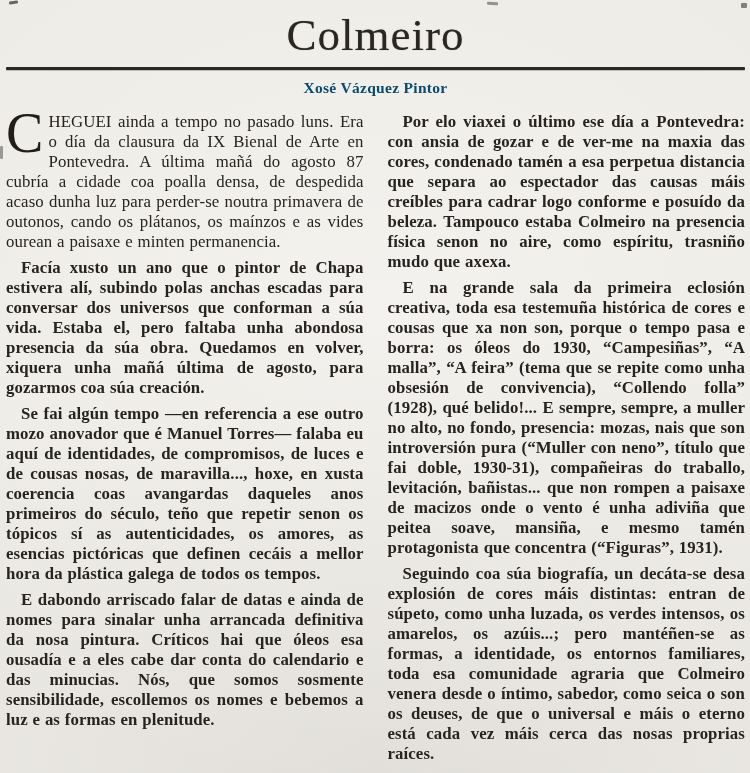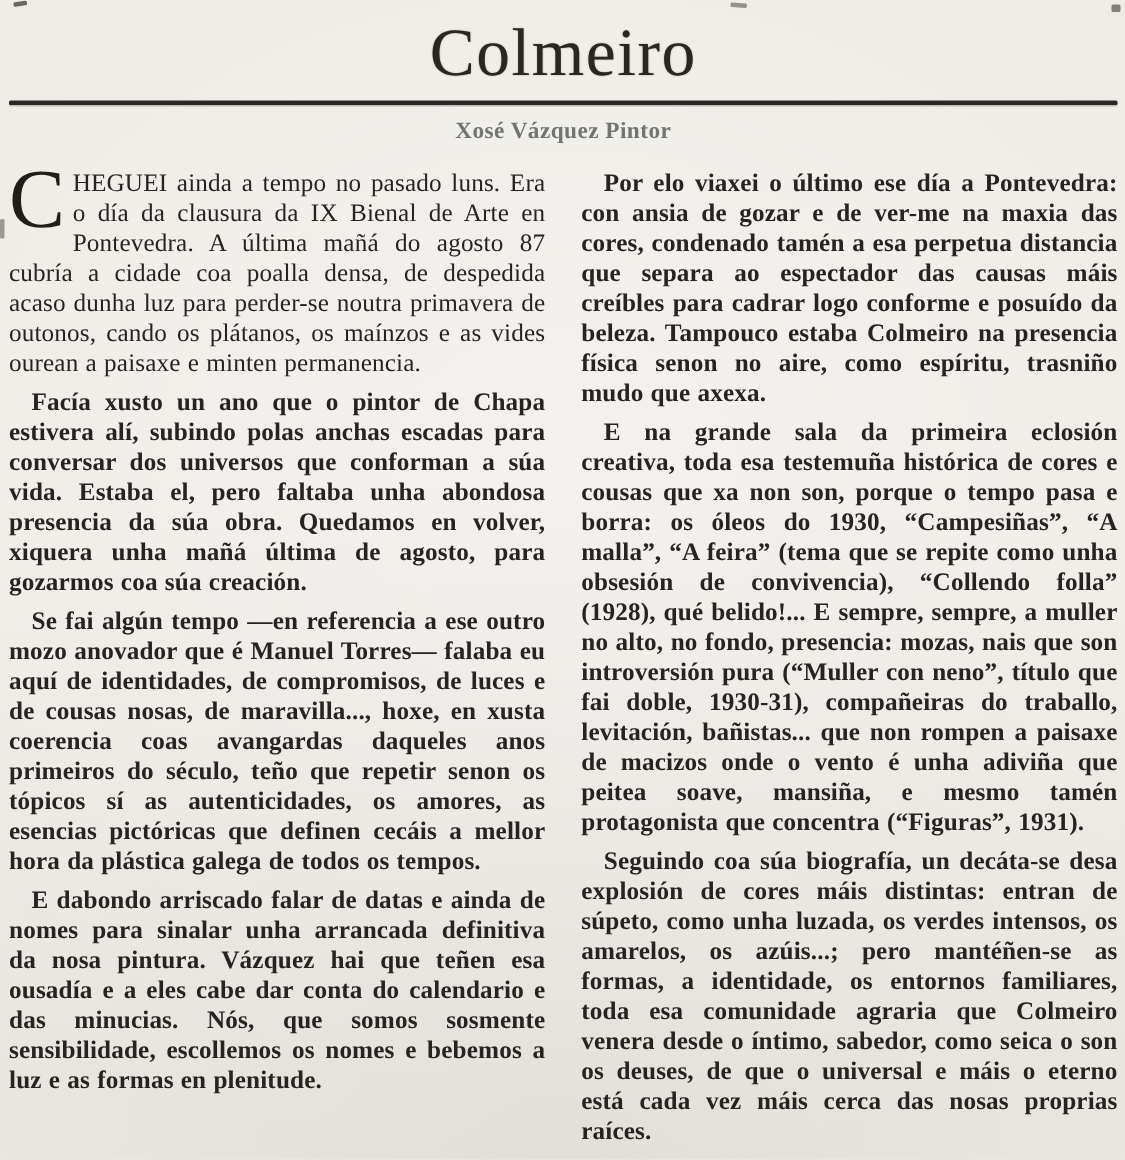--- a/index.html
+++ b/index.html
@@ -49,21 +49,21 @@
     margin: 9px 0 0 0;
     border-radius: 1px;
     box-shadow: 0 1px 0 rgba(43,41,37,0.25);
   }
   .byline {
     margin: 9px 0 0 0;
     text-align: center;
     font-weight: 700;
     font-size: 15.5px;
     letter-spacing: 0.3px;
-    color: #737373;
+    color: #0c4a6e;
   }
   .columns {
     display: flex;
     gap: 24px;
     margin-top: 15px;
   }
   .column {
     flex: 1 1 0;
     min-width: 0;
   }
@@ -121,21 +121,21 @@
   </header>
 
   <main class="columns">
     <div class="column">
       <p class="lead-para">
         <span class="drop-cap">C</span><span>HEGUEI ainda a tempo no pasado luns. Era o día da clausura da IX Bienal de Arte en Pontevedra. A última mañá do agosto 87 cubría a cidade coa poalla densa, de despedida acaso dunha luz para perder-se noutra primavera de outonos, cando os plátanos, os maínzos e as vides ourean a paisaxe e minten permanencia.</span>
       </p>
       <div>
           <p class="body-para">Facía xusto un ano que o pintor de Chapa estivera alí, subindo polas anchas escadas para conversar dos universos que conforman a súa vida. Estaba el, pero faltaba unha abondosa presencia da súa obra. Quedamos en volver, xiquera unha mañá última de agosto, para gozarmos coa súa creación.</p>
           <p class="body-para">Se fai algún tempo —en referencia a ese outro mozo anovador que é Manuel Torres— falaba eu aquí de identidades, de compromisos, de luces e de cousas nosas, de maravilla..., hoxe, en xusta coerencia coas avangardas daqueles anos primeiros do século, teño que repetir senon os tópicos sí as autenticidades, os amores, as esencias pictóricas que definen cecáis a mellor hora da plástica galega de todos os tempos.</p>
-          <p class="body-para">E dabondo arriscado falar de datas e ainda de nomes para sinalar unha arrancada definitiva da nosa pintura. Vázquez hai que teñen esa ousadía e a eles cabe dar conta do calendario e das minucias. Nós, que somos sosmente sensibilidade, escollemos os nomes e bebemos a luz e as formas en plenitude.</p>
+          <p class="body-para">E dabondo arriscado falar de datas e ainda de nomes para sinalar unha arrancada definitiva da nosa pintura. Críticos hai que óleos esa ousadía e a eles cabe dar conta do calendario e das minucias. Nós, que somos sosmente sensibilidade, escollemos os nomes e bebemos a luz e as formas en plenitude.</p>
         </div>
     </div>
     <div class="column">
       <div>
           <p class="body-para">Por elo viaxei o último ese día a Pontevedra: con ansia de gozar e de ver-me na maxia das cores, condenado tamén a esa perpetua distancia que separa ao espectador das causas máis creíbles para cadrar logo conforme e posuído da beleza. Tampouco estaba Colmeiro na presencia física senon no aire, como espíritu, trasniño mudo que axexa.</p>
           <p class="body-para">E na grande sala da primeira eclosión creativa, toda esa testemuña histórica de cores e cousas que xa non son, porque o tempo pasa e borra: os óleos do 1930, “Campesiñas”, “A malla”, “A feira” (tema que se repite como unha obsesión de convivencia), “Collendo folla” (1928), qué belido!... E sempre, sempre, a muller no alto, no fondo, presencia: mozas, nais que son introversión pura (“Muller con neno”, título que fai doble, 1930-31), compañeiras do traballo, levitación, bañistas... que non rompen a paisaxe de macizos onde o vento é unha adiviña que peitea soave, mansiña, e mesmo tamén protagonista que concentra (“Figuras”, 1931).</p>
           <p class="body-para">Seguindo coa súa biografía, un decáta-se desa explosión de cores máis distintas: entran de súpeto, como unha luzada, os verdes intensos, os amarelos, os azúis...; pero mantéñen-se as formas, a identidade, os entornos familiares, toda esa comunidade agraria que Colmeiro venera desde o íntimo, sabedor, como seica o son os deuses, de que o universal e máis o eterno está cada vez máis cerca das nosas proprias raíces.</p>
         </div>
     </div>
   </main>

